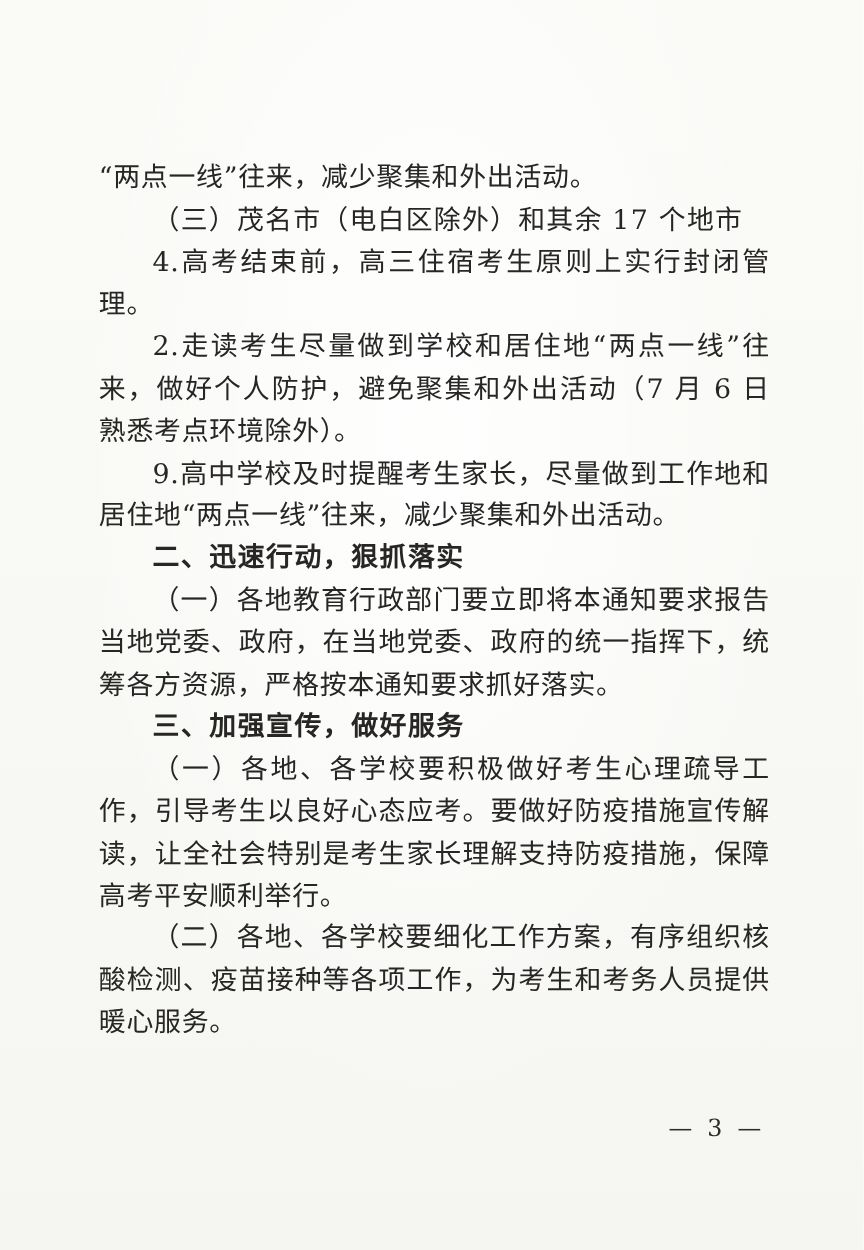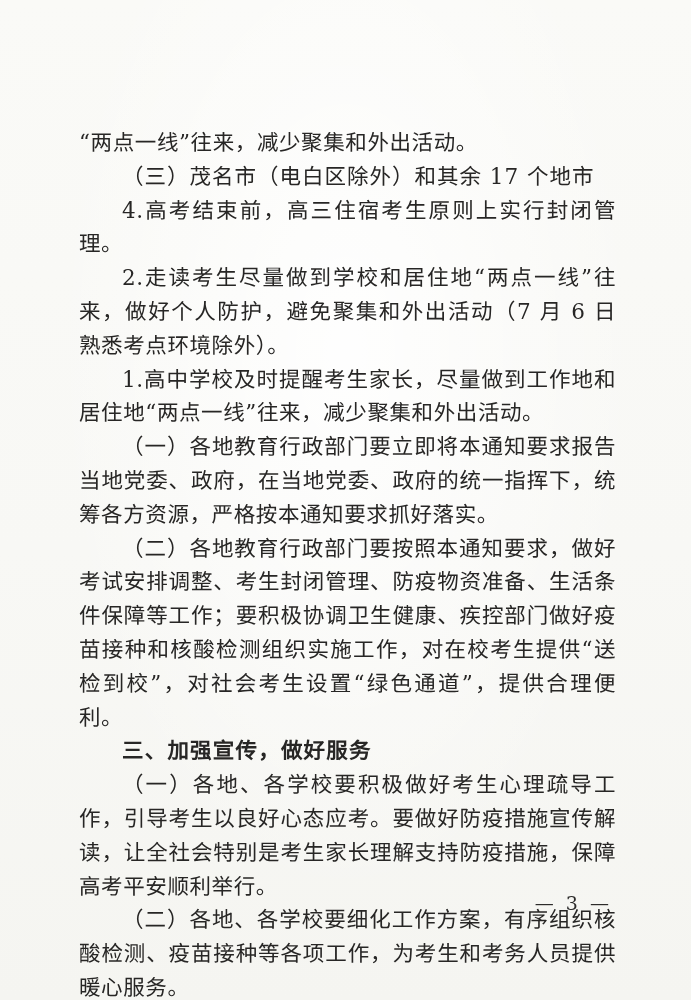--- a/index.html
+++ b/index.html
@@ -61,23 +61,23 @@
 </head>
 <body>
 
 <div class="page">
   <main class="content">
 
   <p class="continuation">“两点一线”往来，减少聚集和外出活动。</p>
       <p class="subheading-kai">（三）茂名市（电白区除外）和其余 17 个地市</p>
       <p class="body">4.高考结束前，高三住宿考生原则上实行封闭管理。</p>
       <p class="body">2.走读考生尽量做到学校和居住地“两点一线”往来，做好个人防护，避免聚集和外出活动（7 月 6 日熟悉考点环境除外）。</p>
-      <p class="body">1.高中学校及时提醒考生家长，尽量做到工作地和居住地“两点一线”往来，减少聚集和外出活动。</p>
+      <p class="body">9.高中学校及时提醒考生家长，尽量做到工作地和居住地“两点一线”往来，减少聚集和外出活动。</p>
+      <p class="heading">二、迅速行动，狠抓落实</p>
       <p class="body">（一）各地教育行政部门要立即将本通知要求报告当地党委、政府，在当地党委、政府的统一指挥下，统筹各方资源，严格按本通知要求抓好落实。</p>
-      <p class="body">（二）各地教育行政部门要按照本通知要求，做好考试安排调整、考生封闭管理、防疫物资准备、生活条件保障等工作；要积极协调卫生健康、疾控部门做好疫苗接种和核酸检测组织实施工作，对在校考生提供“送检到校”，对社会考生设置“绿色通道”，提供合理便利。</p>
       <p class="heading">三、加强宣传，做好服务</p>
       <p class="body">（一）各地、各学校要积极做好考生心理疏导工作，引导考生以良好心态应考。要做好防疫措施宣传解读，让全社会特别是考生家长理解支持防疫措施，保障高考平安顺利举行。</p>
       <p class="body">（二）各地、各学校要细化工作方案，有序组织核酸检测、疫苗接种等各项工作，为考生和考务人员提供暖心服务。</p>
     </main>
   <footer class="page-footer">
     <span>— 3 —</span>
   </footer>
 </div>
 
 </body></html>

